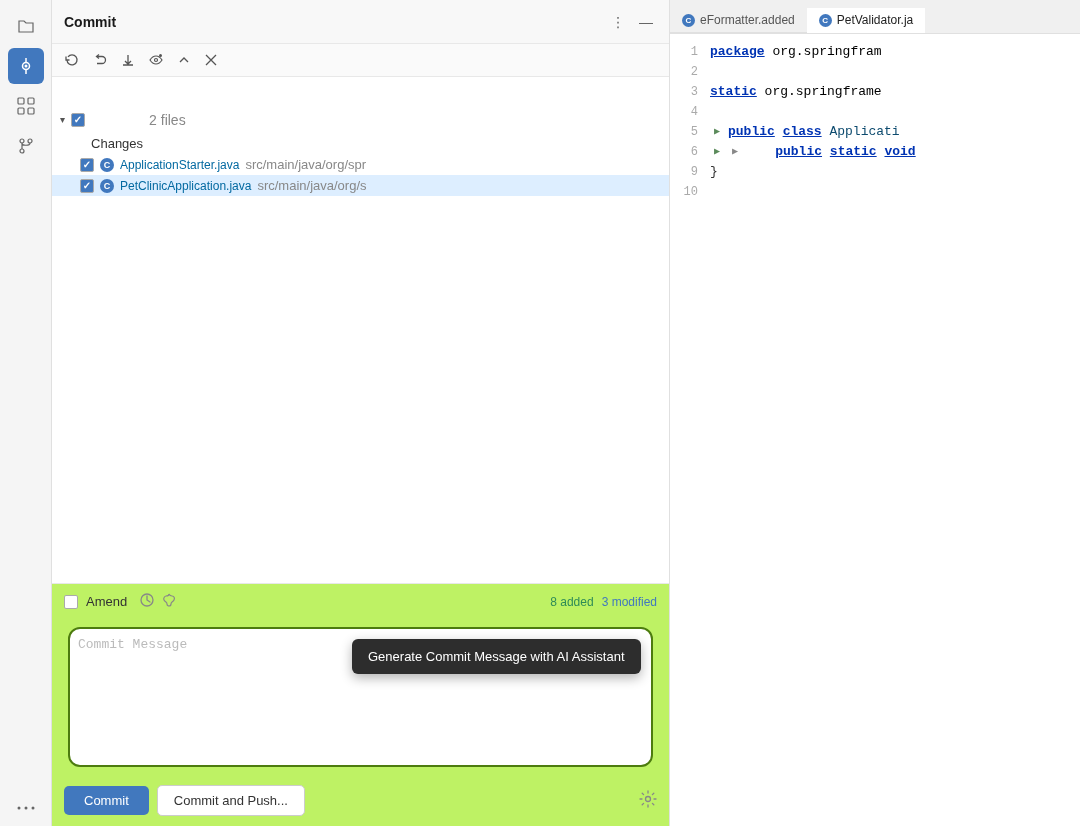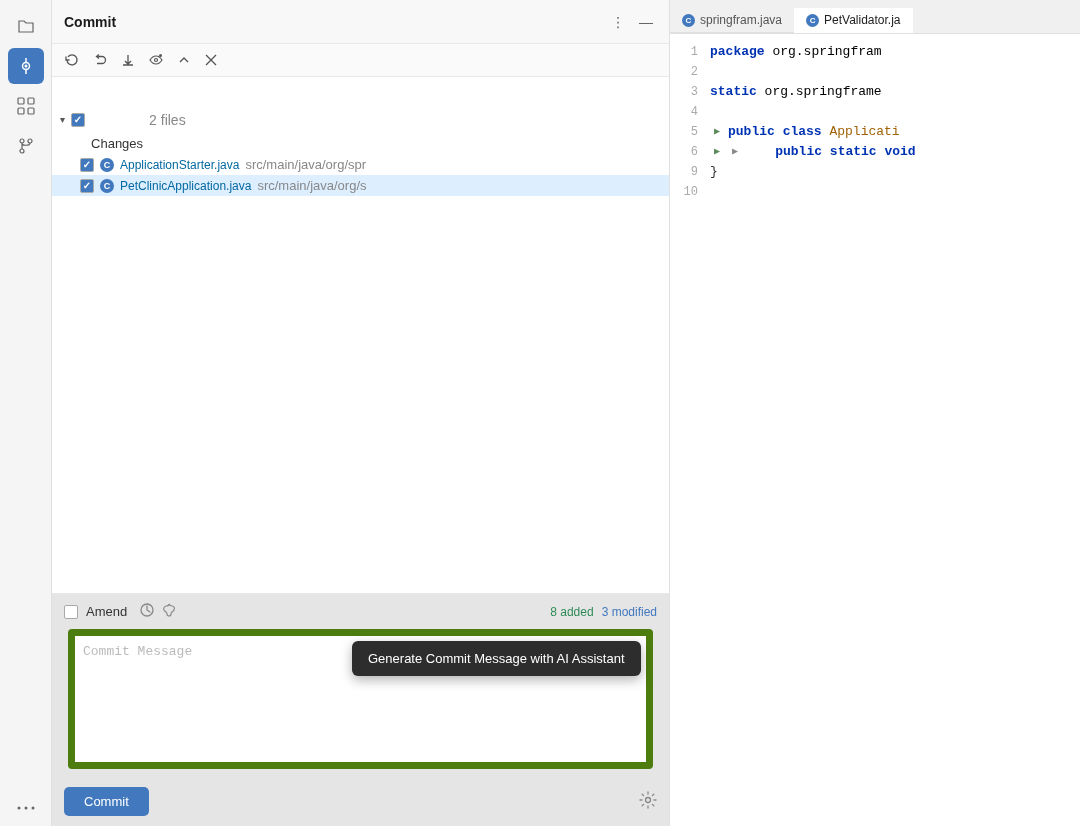--- a/index.html
+++ b/index.html
@@ -174,21 +174,21 @@
       font-size: 13px;
       color: #888;
       overflow: hidden;
       text-overflow: ellipsis;
       white-space: nowrap;
     }
 
     
     .commit-bottom {
       border-top: 1px solid #e8e8e8;
-      background: #e5e5e5;
+      background: #bef264;
     }
     .amend-row {
       display: flex;
       align-items: center;
       padding: 8px 12px;
       gap: 8px;
     }
     .amend-checkbox {
       width: 14px;
       height: 14px;
@@ -218,23 +218,23 @@
       display: flex;
       gap: 8px;
       font-size: 12px;
     }
     .stat-added { color: #2e8b57; }
     .stat-modified { color: #4178be; }
 
     
     .commit-message-area {
       position: relative;
-      margin: 0 8px;
-      border: 7px solid #4d7c0f;
-      border-radius: 4px;
+      margin: 8px 8px;
+      border: 2px solid #4d7c0f;
+      border-radius: 12px;
       background: white;
       min-height: 140px;
     }
     .commit-message-placeholder {
       font-family: 'Courier New', monospace;
       font-size: 13px;
       color: #bbb;
       padding: 8px;
     }
 
@@ -371,22 +371,22 @@
       height: 14px;
       margin-right: 2px;
       display: flex;
       align-items: center;
       justify-content: center;
       color: #888;
       font-size: 10px;
       cursor: pointer;
     }
     .code-text { white-space: pre; }
-    .kw-blue { color: #0033b3; font-weight: bold; }
-    .cl-green { color: #a16207; }
+    .kw-blue { color: #0033b3; font-weight: bold; text-decoration: underline; }
+    .cl-green { color: #0c4a6e; }
     .brace { color: #333; }
   </style>
 </head>
 <body>
 
 <div class="sidebar">
   <div class="sidebar-icon">
     <svg width="18" height="18" viewBox="0 0 18 18" fill="none">
       <path d="M2 4h5l2 2h7v9H2z" stroke="#666" stroke-width="1.2" fill="none"></path>
     </svg>
@@ -524,36 +524,37 @@
     <div style="position:relative; margin: 0 8px 8px 8px;">
       <div class="commit-message-area">
         <div class="commit-message-placeholder">Commit Message</div>
       </div>
 
       <div class="tooltip">Generate Commit Message with AI Assistant</div>
     </div>
 
     <div class="action-buttons">
       <button class="btn-commit">Commit</button>
+      <button class="btn-commit-push">Commit and Push...</button>
       <button class="settings-btn">
         <svg width="18" height="18" viewBox="0 0 18 18" fill="none">
           <circle cx="9" cy="9" r="2.5" stroke="#888" stroke-width="1.3"></circle>
           <path d="M9 1v2M9 15v2M1 9h2M15 9h2M3.2 3.2l1.4 1.4M13.4 13.4l1.4 1.4M3.2 14.8l1.4-1.4M13.4 4.6l1.4-1.4" stroke="#888" stroke-width="1.3" stroke-linecap="round"></path>
         </svg>
       </button>
     </div>
   </div>
 </div>
 
 <div class="code-panel">
 
   <div class="code-tabs">
     <div class="code-tab">
       <div class="tab-file-icon">C</div>
-      <span>springfram.java</span>
+      <span>eFormatter.added</span>
     </div>
     <div class="code-tab active">
       <div class="tab-file-icon">C</div>
       <span>PetValidator.ja</span>
     </div>
   </div>
 
   <div class="code-content">
 
     <div class="code-line">

